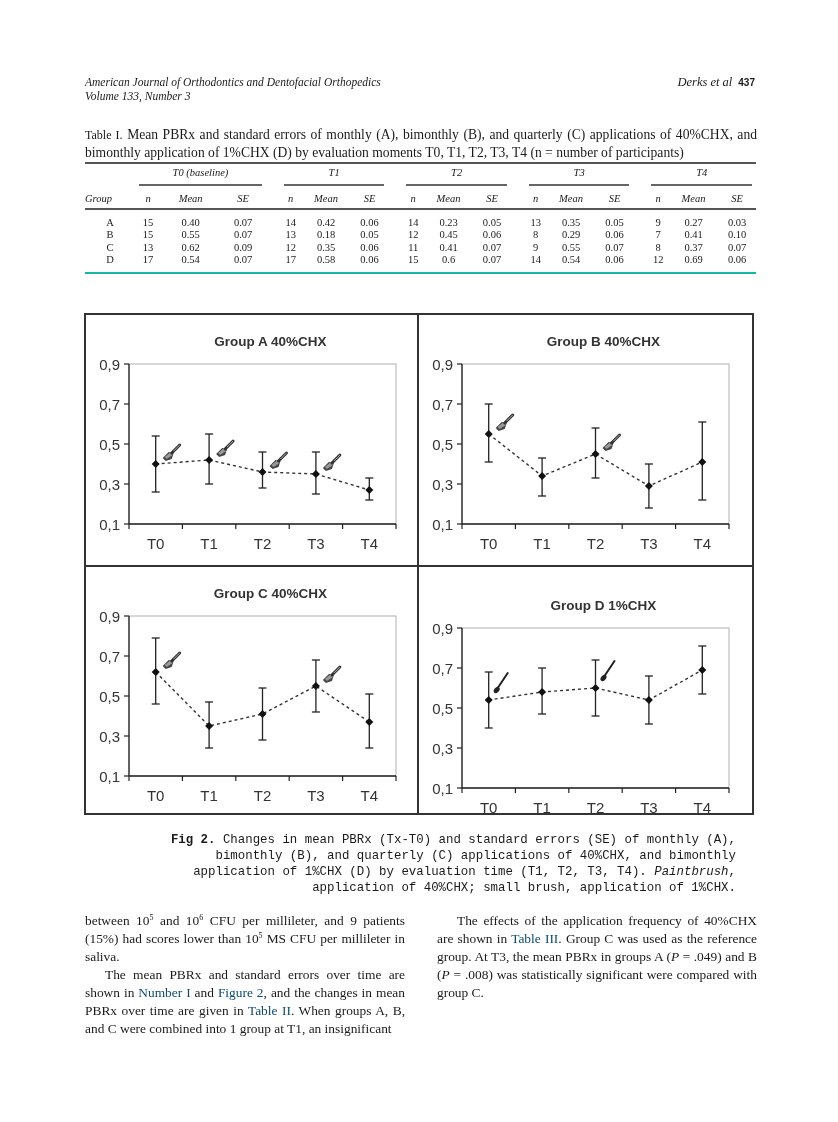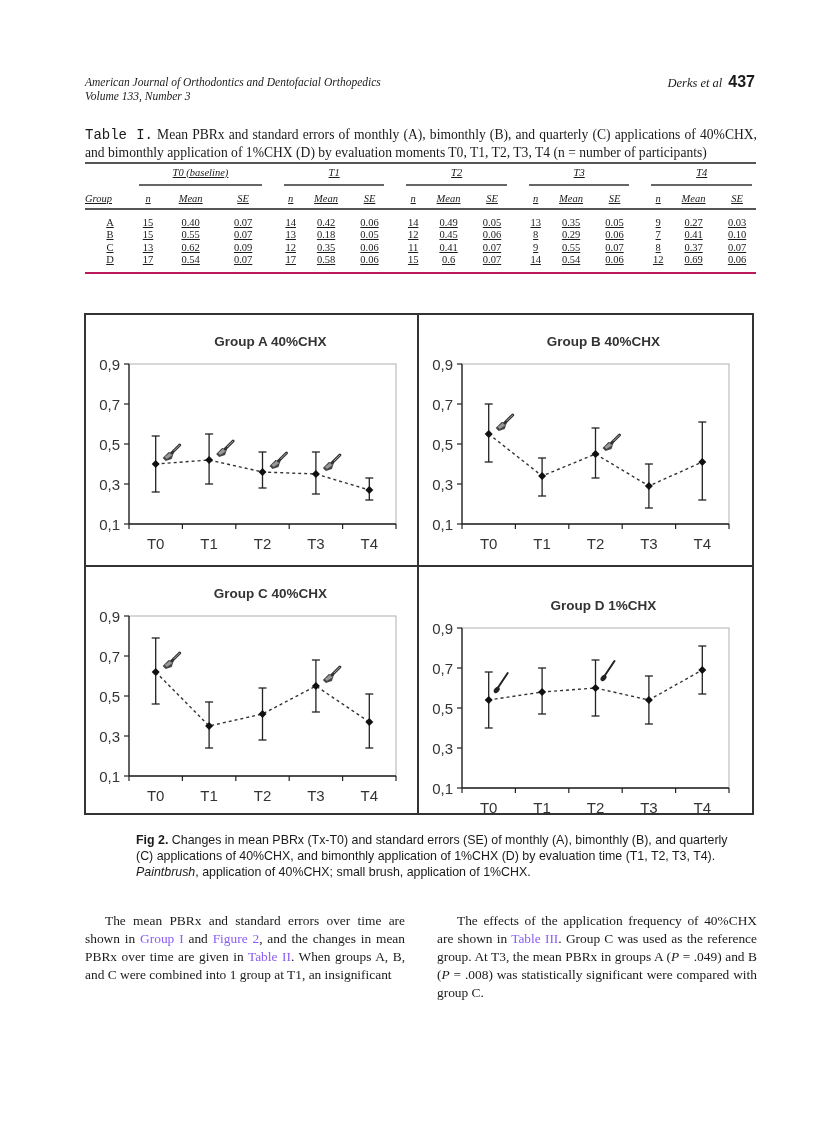--- a/index.html
+++ b/index.html
@@ -1,28 +1,28 @@
 <!DOCTYPE html>
 <html><head>
 <meta charset="utf-8">
 <style>
   html, body { margin: 0; padding: 0; background: #ffffff; }
   body { width: 838px; height: 1122px; position: relative; overflow: hidden; color: #1a1a1a; }
   .serif { font-family: "Liberation Serif", "DejaVu Serif", serif; }
-  .sans { font-family: Liberation Sans, sans-serif; }
+  .sans { font-family: Liberation Mono, monospace; text-align: right; }
 
   .running-head { position: absolute; left: 85px; top: 64px; width: 670px; font-size: 11.5px; font-style: italic; line-height: 14px; margin-top: 11px; }
   .running-head .right { position: absolute; right: 0; top: 0; font-style: italic; font-size: 12.5px; }
-  .running-head .right b { font-style: normal; font-family: "Liberation Sans", "DejaVu Sans", sans-serif; font-size: 16px; margin-left: 6px; text-align: center; }
+  .running-head .right b { font-style: normal; font-family: "Liberation Sans", "DejaVu Sans", sans-serif; font-size: 10px; margin-left: 6px; text-align: center; }
 
   .table-caption { position: absolute; left: 85px; top: 126px; width: 672px; font-size: 13.6px; line-height: 17px; text-align: justify; }
-  .table-caption .label { font-family: Liberation Mono, monospace; font-size: 14px; }
+  .table-caption .label { font-family: Liberation Serif, serif; font-size: 12px; }
 
   table.data { position: absolute; left: 85px; top: 162px; width: 671px; border-collapse: collapse; font-size: 10.5px; }
-  table.data { border-top: 2px solid #555; border-bottom: 2px solid #be185d; text-decoration: underline; }
+  table.data { border-top: 2px solid #555; border-bottom: 2px solid #14b8a6; }
   table.data th { font-weight: normal; font-style: italic; padding: 0; height: 22px; }
   table.data td { padding: 0; height: 12.5px; text-align: center; }
   table.data tr.grp th { height: 24px; }
   table.data tr.cols th { border-bottom: 2px solid #555; height: 20px; }
   table.data tr.first td { padding-top: 6px; }
   table.data tr.last td { padding-bottom: 6px; }
   .span-line { border-bottom: 2px solid #666; }
   .gap { width: 14px; }
   td.grp, th.grp { text-align: left; width: 50px; }
 
@@ -33,21 +33,21 @@
   .panel svg { position: absolute; left: 0; top: 0; }
 
   .fig-caption { position: absolute; left: 136px; top: 832px; width: 600px; font-size: 12.4px; line-height: 16px; color: #1a1a1a; }
   .fig-caption b { font-weight: bold; }
 
   .col { position: absolute; top: 912px; width: 320px; font-size: 13.4px; line-height: 18px; text-align: justify; }
   .col.left { left: 85px; }
   .col.right { left: 437px; }
   .col p { margin: 0; }
   .col p.indent { text-indent: 20px; }
-  .link { color: #8b5cf6; }
+  .link { color: #0c4a6e; }
   sup { font-size: 8px; line-height: 0; }
 </style>
 </head>
 <body>
 
 <div class="running-head serif">
   <div>American Journal of Orthodontics and Dentofacial Orthopedics</div>
   <div>Volume 133, Number 3</div>
   <div class="right"><span>Derks et al</span><b>437</b></div>
 </div>
@@ -107,21 +107,21 @@
         <td class="grp">A</td>
         <td>15</td>
         <td>0.40</td>
         <td>0.07</td>
         <td class="gap"></td>
         <td>14</td>
         <td>0.42</td>
         <td>0.06</td>
         <td class="gap"></td>
         <td>14</td>
-        <td>0.49</td>
+        <td>0.23</td>
         <td>0.05</td>
         <td class="gap"></td>
         <td>13</td>
         <td>0.35</td>
         <td>0.05</td>
         <td class="gap"></td>
         <td>9</td>
         <td>0.27</td>
         <td>0.03</td>
       </tr>
@@ -493,17 +493,18 @@
     </div>
   <div class="vdiv"></div>
   <div class="hdiv"></div>
 </div>
 
 <div class="fig-caption sans">
   <b>Fig 2.</b><span> Changes in mean PBRx (Tx-T0) and standard errors (SE) of monthly (A), bimonthly (B), and quarterly (C) applications of 40%CHX, and bimonthly application of 1%CHX (D) by evaluation time (T1, T2, T3, T4). </span><i>Paintbrush</i><span>, application of 40%CHX; small brush, application of 1%CHX.</span>
 </div>
 
 <div class="col left serif">
-  <p class="indent"><span>The mean PBRx and standard errors over time are shown in </span><a class="link">Group I</a><span> and </span><a class="link">Figure 2</a><span>, and the changes in mean PBRx over time are given in </span><a class="link">Table II</a><span>. When groups A, B, and C were combined into 1 group at T1, an insignificant</span></p>
+  <p><span>between 10</span><sup>5</sup><span> and 10</span><sup>6</sup><span> CFU per millileter, and 9 patients (15%) had scores lower than 10</span><sup>5</sup><span> MS CFU per millileter in saliva.</span></p>
+  <p class="indent"><span>The mean PBRx and standard errors over time are shown in </span><a class="link">Number I</a><span> and </span><a class="link">Figure 2</a><span>, and the changes in mean PBRx over time are given in </span><a class="link">Table II</a><span>. When groups A, B, and C were combined into 1 group at T1, an insignificant</span></p>
 </div>
 <div class="col right serif">
   <p class="indent"><span>The effects of the application frequency of 40%CHX are shown in </span><a class="link">Table III</a><span>. Group C was used as the reference group. At T3, the mean PBRx in groups A (</span><i>P</i><span> = .049) and B (</span><i>P</i><span> = .008) was statistically significant were compared with group C.</span></p>
 </div>
 
 </body></html>

